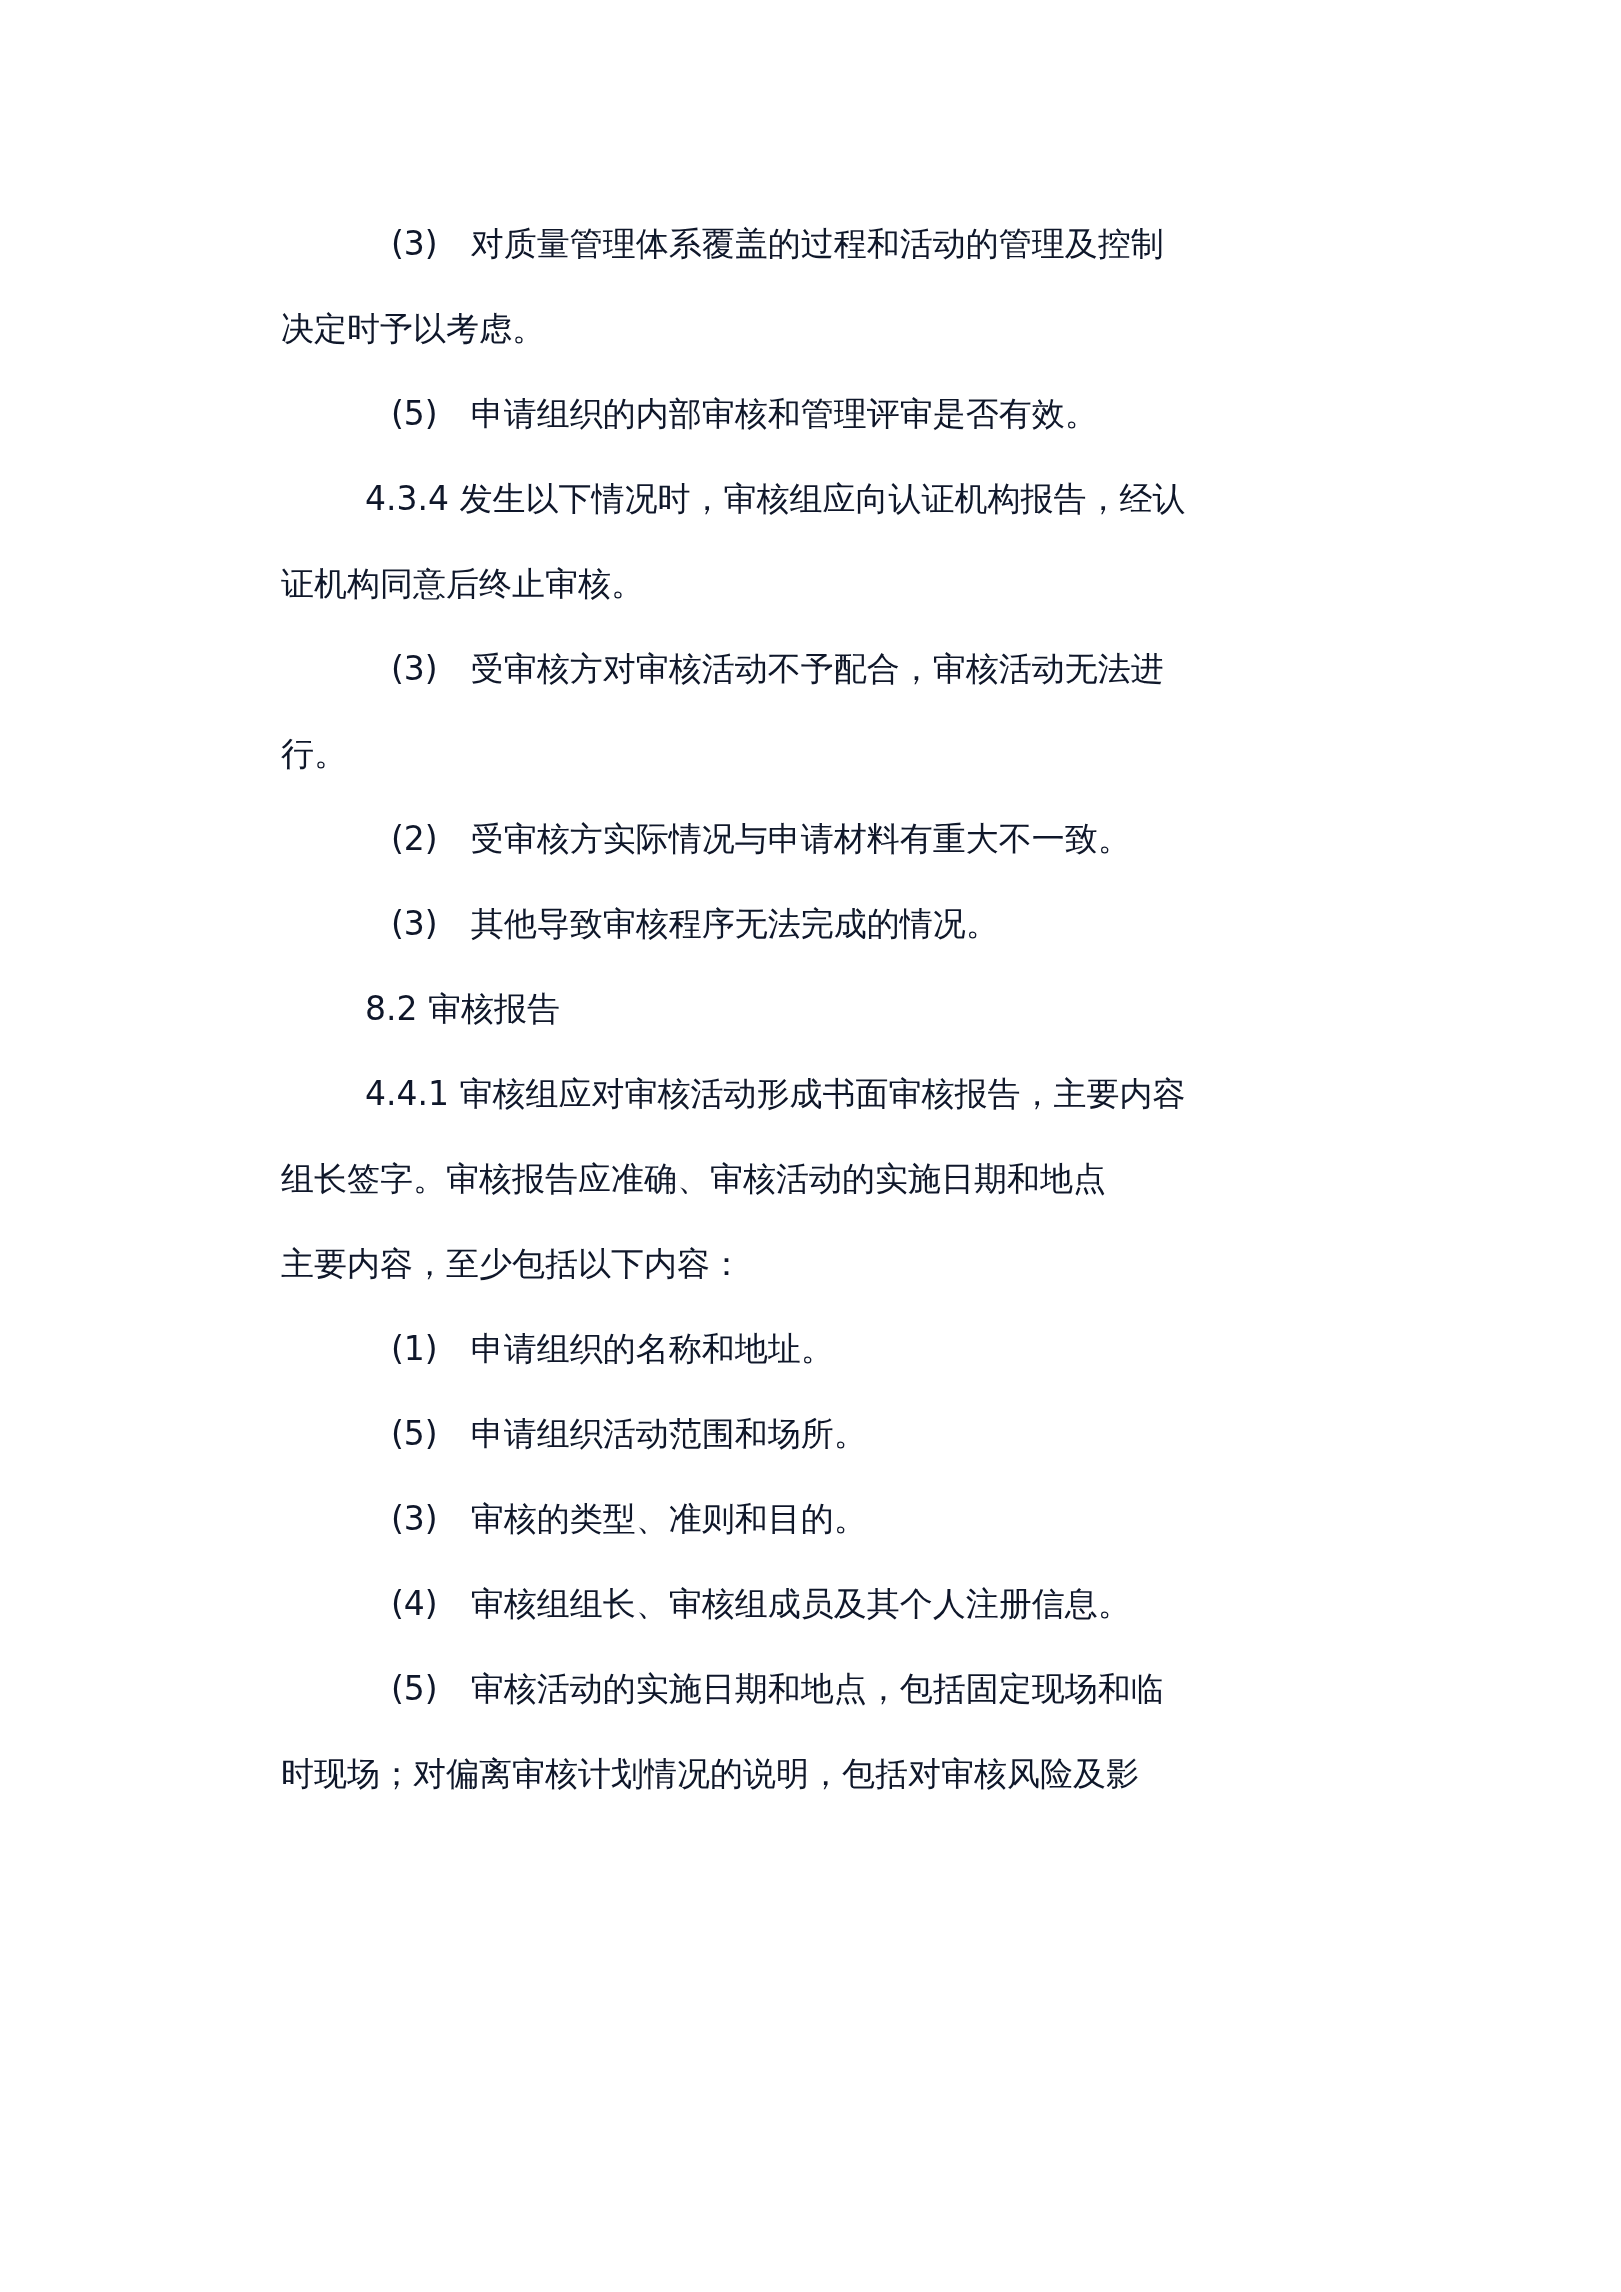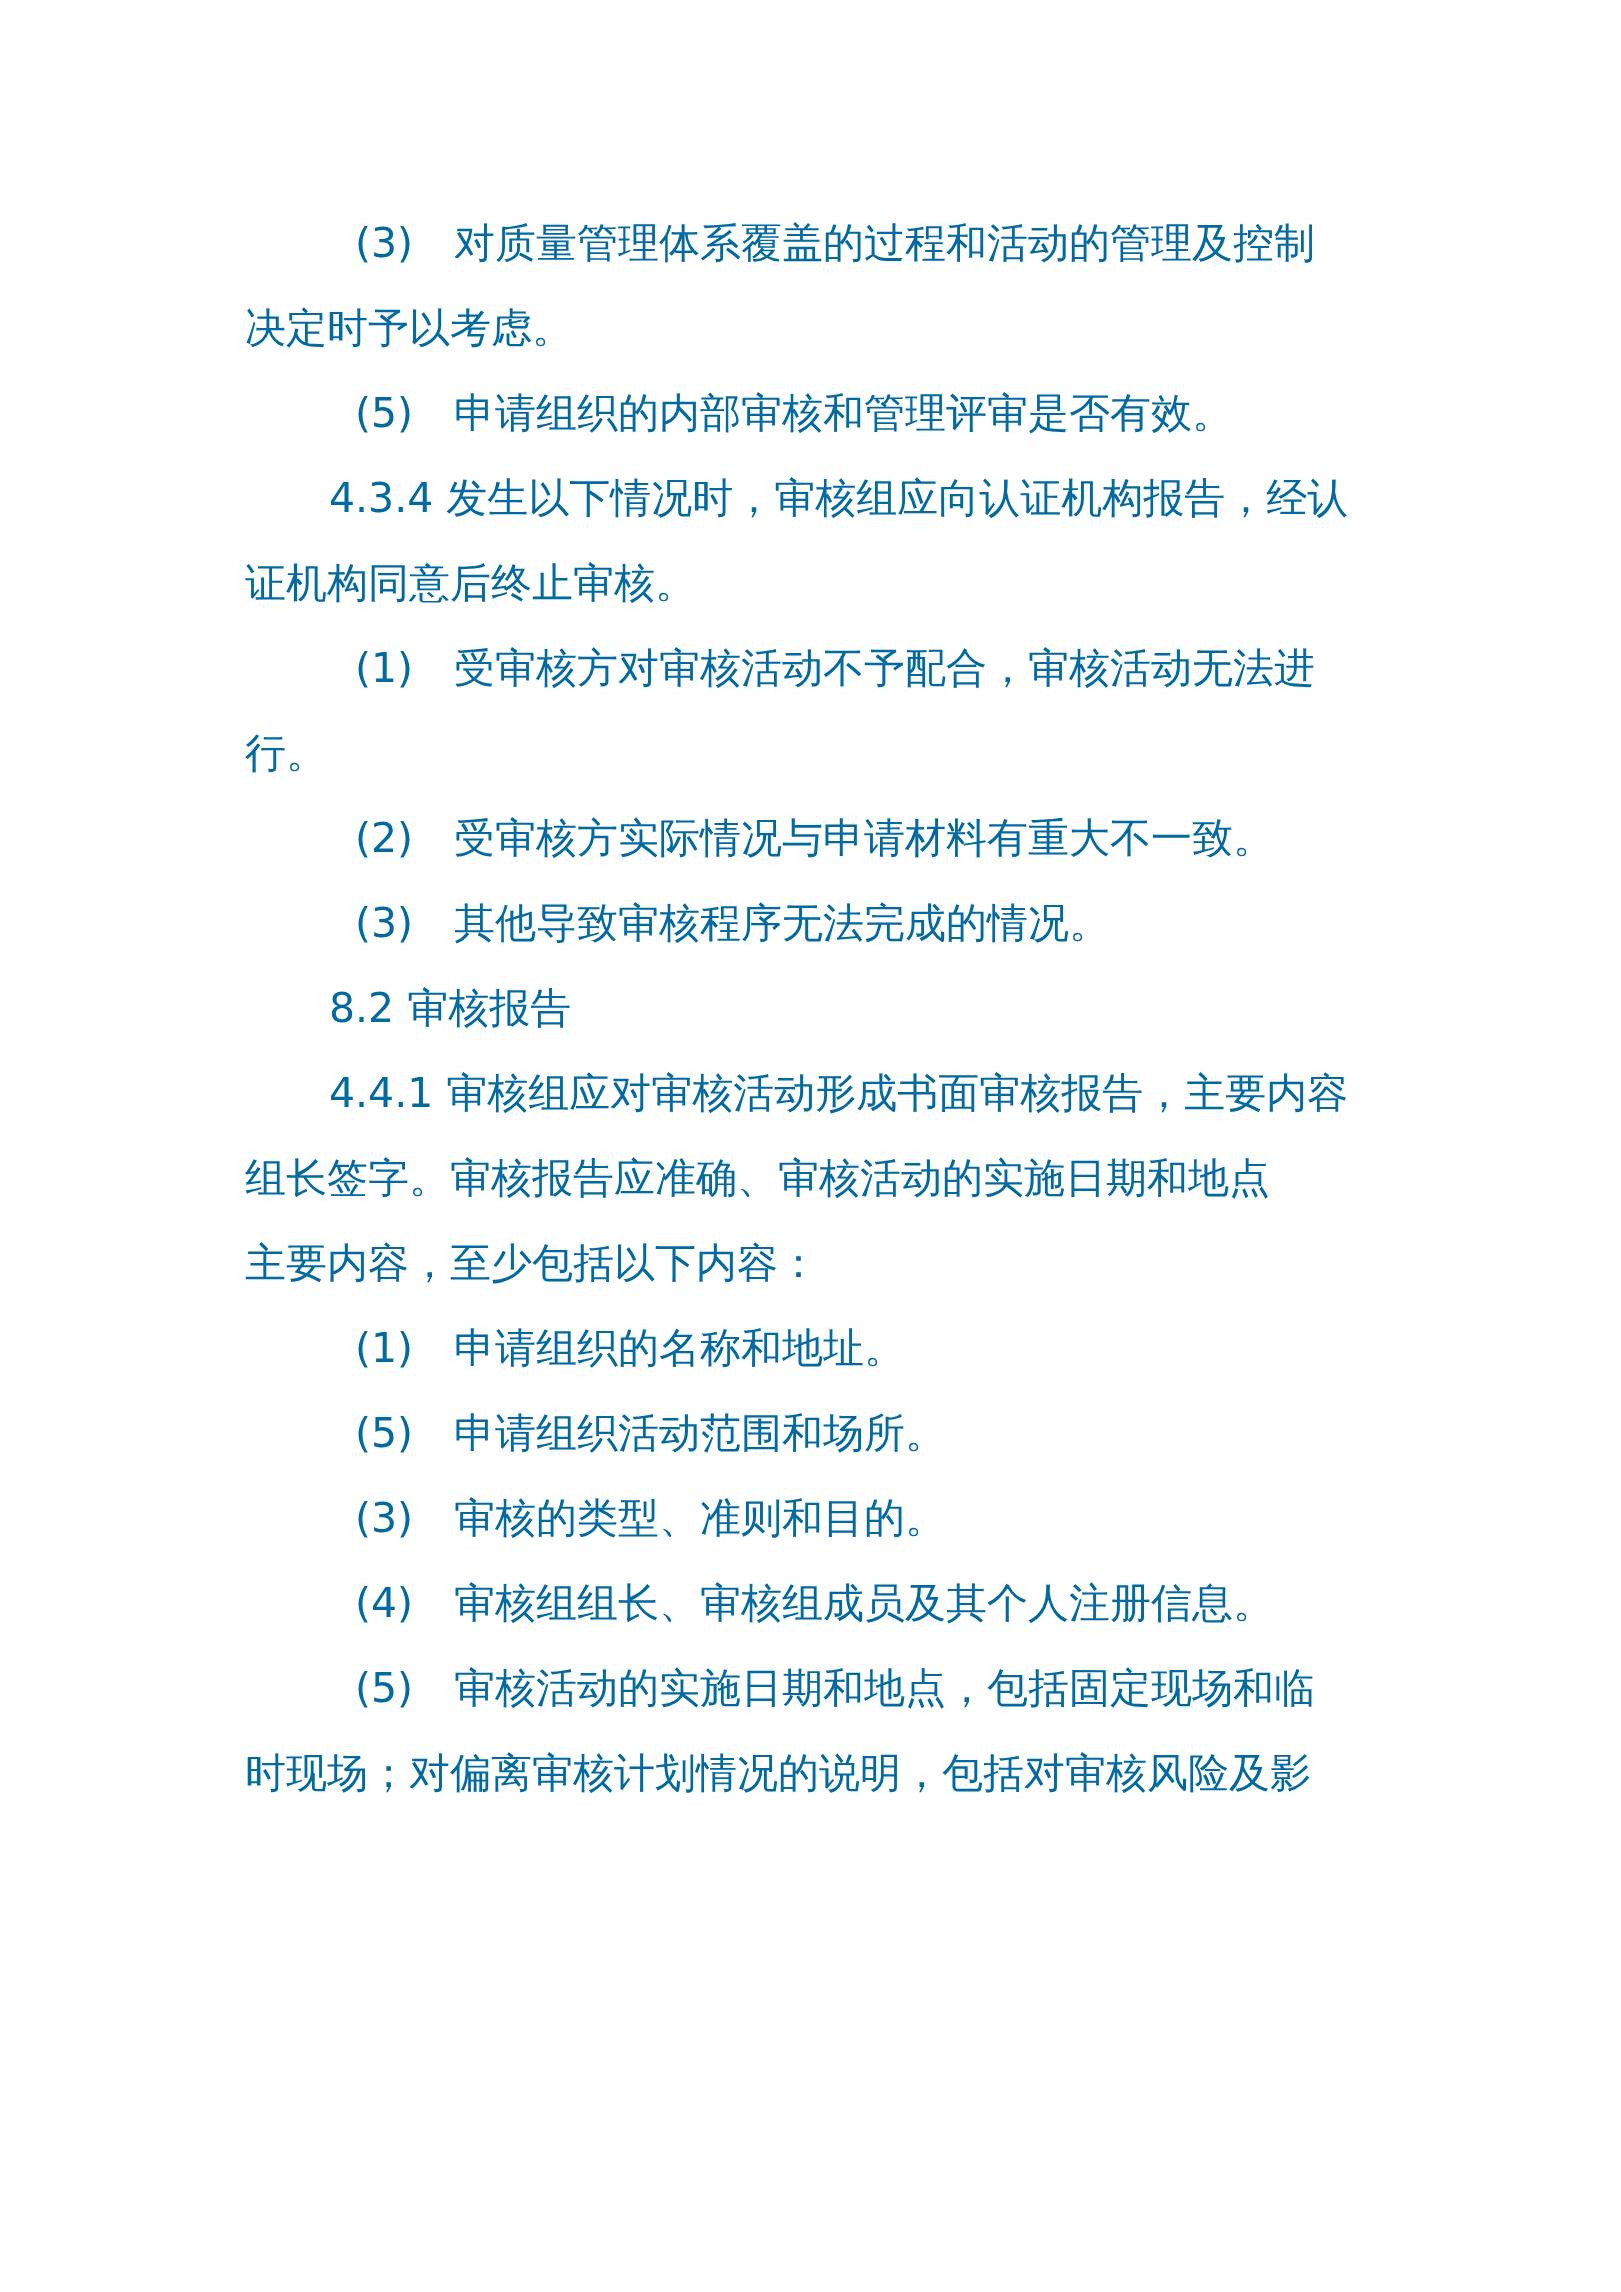--- a/index.html
+++ b/index.html
@@ -14,41 +14,42 @@
     overflow: hidden;
     font-family: "DejaVu Sans", sans-serif;
   }
   .page {
     position: absolute;
     left: 245px;
     top: 201px;
     width: 1176px;
   }
   .ln {
-    font-size: 41px;
+    font-size: 33px;
     line-height: 85px;
-    color: #0369a1;
+    color: #0f172a;
     white-space: pre;
     letter-spacing: 0;
+    margin-left: 36px;
   }
   
   .ind { padding-left: 110px; }
   
   .hd  { padding-left: 84px; }
 </style>
 </head>
 <body>
 
 <div class="page">
   <div class="ln ind">(3)　对质量管理体系覆盖的过程和活动的管理及控制</div>
   <div class="ln">决定时予以考虑。</div>
   <div class="ln ind">(5)　申请组织的内部审核和管理评审是否有效。</div>
   <div class="ln hd">4.3.4 发生以下情况时，审核组应向认证机构报告，经认</div>
   <div class="ln">证机构同意后终止审核。</div>
-  <div class="ln ind">(1)　受审核方对审核活动不予配合，审核活动无法进</div>
+  <div class="ln ind">(3)　受审核方对审核活动不予配合，审核活动无法进</div>
   <div class="ln">行。</div>
   <div class="ln ind">(2)　受审核方实际情况与申请材料有重大不一致。</div>
   <div class="ln ind">(3)　其他导致审核程序无法完成的情况。</div>
   <div class="ln hd">8.2 审核报告</div>
   <div class="ln hd">4.4.1 审核组应对审核活动形成书面审核报告，主要内容</div>
   <div class="ln">组长签字。审核报告应准确、审核活动的实施日期和地点</div>
   <div class="ln">主要内容，至少包括以下内容：</div>
   <div class="ln ind">(1)　申请组织的名称和地址。</div>
   <div class="ln ind">(5)　申请组织活动范围和场所。</div>
   <div class="ln ind">(3)　审核的类型、准则和目的。</div>

